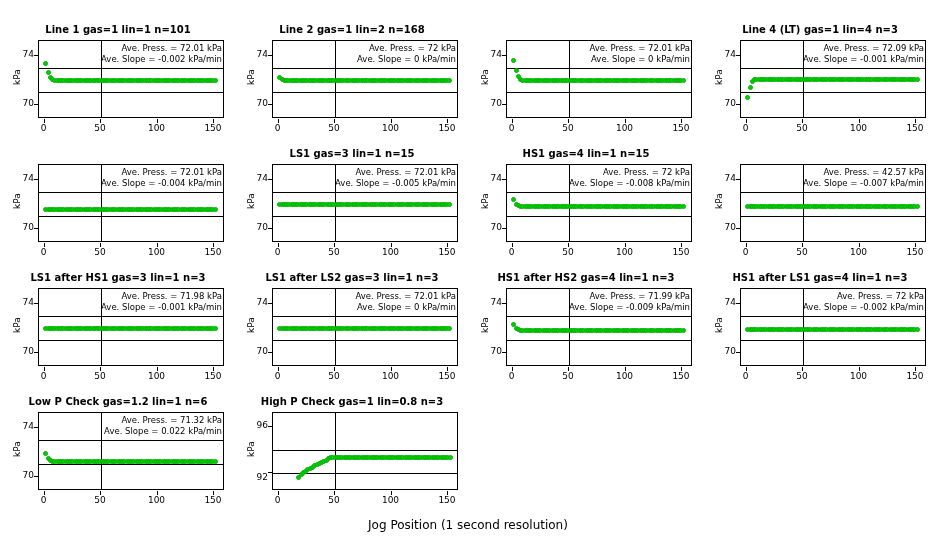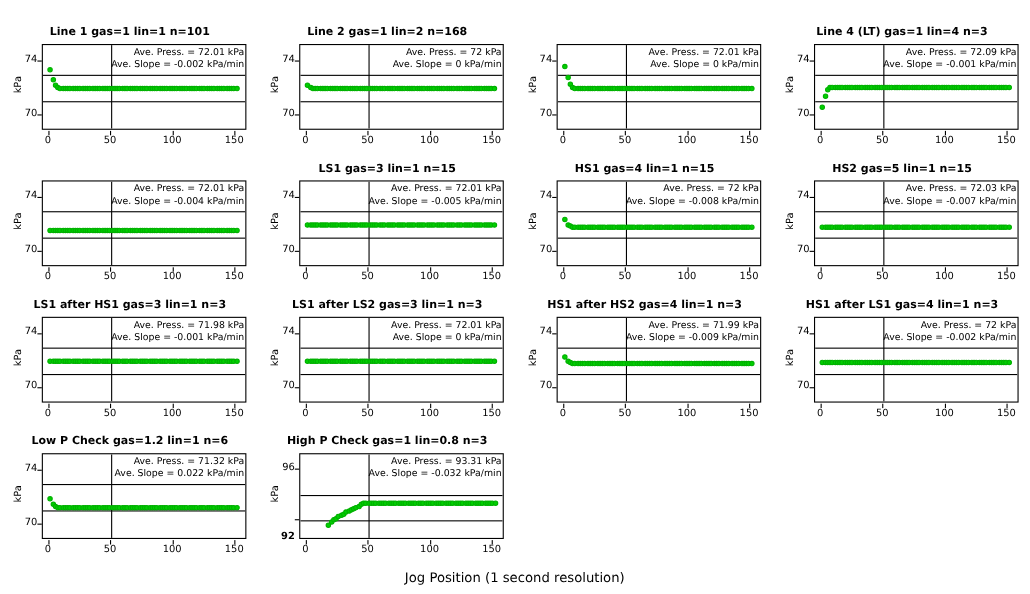--- a/index.html
+++ b/index.html
@@ -765,21 +765,20 @@
         <div class="xtick" style="left: 21.6442px; width: 24px; top: 99px;">0</div>
         <div class="tickmark" style="left: 33.6442px; top: 95px; width: 1px; height: 4px;"></div>
         <div class="xtick" style="left: 78.0859px; width: 24px; top: 99px;">50</div>
         <div class="tickmark" style="left: 90.0859px; top: 95px; width: 1px; height: 4px;"></div>
         <div class="xtick" style="left: 134.528px; width: 24px; top: 99px;">100</div>
         <div class="tickmark" style="left: 146.528px; top: 95px; width: 1px; height: 4px;"></div>
         <div class="xtick" style="left: 190.969px; width: 24px; top: 99px;">150</div>
         <div class="tickmark" style="left: 202.969px; top: 95px; width: 1px; height: 4px;"></div>
       </div>
       <div class="panel" style="left: 712px; top: 148px; width: 216px; height: 116px;">
-        <div class="panel-title">HS2 gas=5 lin=1 n=15</div>
         <div class="plotbox" style="left: 28px; top: 16px; width: 186px; height: 78px;">
           <div class="hline" style="top: 26.9677px;"></div>
           <div class="hline" style="top: 51.4839px;"></div>
           <div class="vline" style="left: 62.0859px;"></div>
           <div class="pt" style="left: 4.27301px; top: 39.1774px; background: rgb(0, 208, 0);"></div>
           <div class="pt" style="left: 6.53067px; top: 39.1774px; background: rgb(0, 208, 0);"></div>
           <div class="pt" style="left: 8.78834px; top: 39.1774px; background: rgb(0, 208, 0);"></div>
           <div class="pt" style="left: 11.046px; top: 39.1774px; background: rgb(0, 208, 0);"></div>
           <div class="pt" style="left: 13.3037px; top: 39.1774px; background: rgb(0, 208, 0);"></div>
           <div class="pt" style="left: 15.5613px; top: 39.1774px; background: rgb(0, 208, 0);"></div>
@@ -848,21 +847,21 @@
           <div class="pt" style="left: 157.794px; top: 39.1774px; background: rgb(0, 208, 0);"></div>
           <div class="pt" style="left: 160.052px; top: 39.1774px; background: rgb(0, 208, 0);"></div>
           <div class="pt" style="left: 162.31px; top: 39.1774px; background: rgb(0, 208, 0);"></div>
           <div class="pt" style="left: 164.567px; top: 39.1774px; background: rgb(0, 208, 0);"></div>
           <div class="pt" style="left: 166.825px; top: 39.1774px; background: rgb(0, 208, 0);"></div>
           <div class="pt" style="left: 169.083px; top: 39.1774px; background: rgb(0, 208, 0);"></div>
           <div class="pt" style="left: 171.34px; top: 39.1774px; background: rgb(0, 208, 0);"></div>
           <div class="pt" style="left: 173.598px; top: 39.1774px; background: rgb(0, 208, 0);"></div>
         </div>
         <div class="annot" style="top: 19px; right: 4px;">
-          <div>Ave. Press. = 72.03 kPa</div>
+          <div>Ave. Press. = 42.57 kPa</div>
           <div>Ave. Slope = -0.007 kPa/min</div>
         </div>
         <div class="ylabel" style="left: -7px; top: 48px; width: 28px; text-align: center;">kPa</div>
         <div class="ytick" style="left: 4px; width: 20px; top: 73.7419px;">70</div>
         <div class="tickmark" style="left: 24px; top: 79.7419px; width: 4px; height: 1px;"></div>
         <div class="ytick" style="left: 4px; width: 20px; top: 24.7097px;">74</div>
         <div class="tickmark" style="left: 24px; top: 30.7097px; width: 4px; height: 1px;"></div>
         <div class="xtick" style="left: 21.6442px; width: 24px; top: 99px;">0</div>
         <div class="tickmark" style="left: 33.6442px; top: 95px; width: 1px; height: 4px;"></div>
         <div class="xtick" style="left: 78.0859px; width: 24px; top: 99px;">50</div>
@@ -1445,26 +1444,22 @@
           <div class="pt" style="left: 156.666px; top: 42.4091px; background: rgb(0, 208, 0);"></div>
           <div class="pt" style="left: 158.923px; top: 42.4091px; background: rgb(0, 208, 0);"></div>
           <div class="pt" style="left: 161.181px; top: 42.4091px; background: rgb(0, 208, 0);"></div>
           <div class="pt" style="left: 163.439px; top: 42.4091px; background: rgb(0, 208, 0);"></div>
           <div class="pt" style="left: 165.696px; top: 42.4091px; background: rgb(0, 208, 0);"></div>
           <div class="pt" style="left: 167.954px; top: 42.4091px; background: rgb(0, 208, 0);"></div>
           <div class="pt" style="left: 170.212px; top: 42.4091px; background: rgb(0, 208, 0);"></div>
           <div class="pt" style="left: 172.469px; top: 42.4091px; background: rgb(0, 208, 0);"></div>
           <div class="pt" style="left: 174.727px; top: 42.4091px; background: rgb(0, 208, 0);"></div>
         </div>
-        <div class="annot" style="top: 19px; right: 4px;">
-          <div>Ave. Press. = 93.31 kPa</div>
-          <div>Ave. Slope = -0.032 kPa/min</div>
-        </div>
         <div class="ylabel" style="left: -7px; top: 48px; width: 28px; text-align: center;">kPa</div>
-        <div class="ytick" style="left: 4px; width: 20px; top: 87px; font-weight: bold;">92</div>
+        <div class="ytick" style="left: 4px; width: 20px; top: 76px;">92</div>
         <div class="tickmark" style="left: 24px; top: 75.8788px; width: 4px; height: 1px;"></div>
         <div class="ytick" style="left: 4px; width: 20px; top: 23.8182px;">96</div>
         <div class="tickmark" style="left: 24px; top: 29.8182px; width: 4px; height: 1px;"></div>
         <div class="xtick" style="left: 21.6442px; width: 24px; top: 99px;">0</div>
         <div class="tickmark" style="left: 33.6442px; top: 95px; width: 1px; height: 4px;"></div>
         <div class="xtick" style="left: 78.0859px; width: 24px; top: 99px;">50</div>
         <div class="tickmark" style="left: 90.0859px; top: 95px; width: 1px; height: 4px;"></div>
         <div class="xtick" style="left: 134.528px; width: 24px; top: 99px;">100</div>
         <div class="tickmark" style="left: 146.528px; top: 95px; width: 1px; height: 4px;"></div>
         <div class="xtick" style="left: 190.969px; width: 24px; top: 99px;">150</div>

